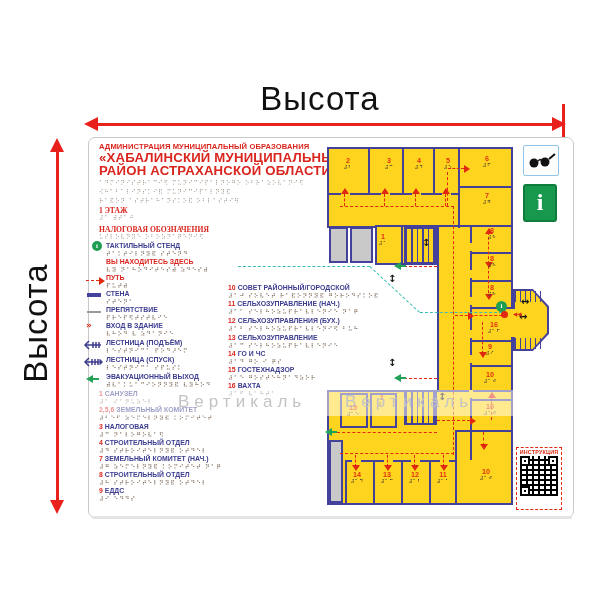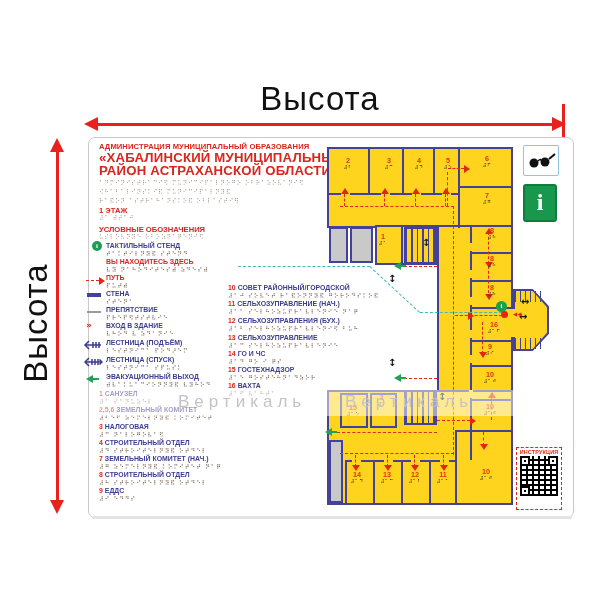--- a/index.html
+++ b/index.html
@@ -11,21 +11,21 @@
   .dim-line{background:#e8211d;}
   .tri{width:0;height:0;}
   
   #panel{left:88px;top:137px;width:484px;height:379px;background:#fff;
          border:1.5px solid #c9c9c9;border-radius:7px;}
   .red{color:#d9251d;}
   .braille{font-family:"DejaVu Sans",sans-serif;color:#8a796a;letter-spacing:1px;}
   .b-sm{font-size:6px;line-height:7px;}
   .org{font-size:7.6px;font-weight:bold;letter-spacing:.1px;}
   .big-title{font-size:13.2px;font-weight:bold;line-height:13.5px;letter-spacing:.2px;}
-  .sec{font-size:7.6px;font-weight:bold;}
+  .sec{font-size:7.6px;font-weight:bold;font-family:Liberation Serif, serif;}
   .lrow{font-size:6.9px;font-weight:bold;line-height:7.5px;}
   .lrow .num{color:#d9251d;margin-right:2px;}
   .lrow .nm{color:#3c3c90;}
   .lrow.redname .nm{color:#d9251d;}
   
   .yx{background:#ffd41f;border:2px solid #44419b;box-sizing:border-box;}
   .gx{background:#c9c9c9;border:2px solid #44419b;box-sizing:border-box;}
   .wall{background:#44419b;}
   .gap{background:#ffd41f;}
   .hatch{background:#ffd41f repeating-linear-gradient(90deg,#44419b 0 1.5px,transparent 1.5px 5.5px);
@@ -76,21 +76,21 @@
   <div class="abs" style="left:92px;top:516px;width:480px;height:3px;background:#e4e4e4;border-radius:2px;"></div>
 
   <div class="abs org red" style="left:99px;top:142px;">АДМИНИСТРАЦИЯ МУНИЦИПАЛЬНЫЙ ОБРАЗОВАНИЯ</div>
   <div class="abs big-title red" style="left:99px;top:151px;">«ХАБАЛИНСКИЙ МУНИЦИПАЛЬНЫЙ</div>
   <div class="abs big-title red" style="left:99px;top:164px;">РАЙОН АСТРАХАНСКОЙ ОБЛАСТИ»</div>
   <div class="abs braille b-sm" style="left:99px;top:179px;">⠁⠙⠍⠊⠝⠊⠎⠞⠗⠁⠉⠊⠫ ⠍⠥⠝⠊⠉⠊⠏⠁⠇⠝⠕⠛⠕ ⠕⠃⠗⠁⠵⠕⠧⠁⠝⠊⠫</div>
   <div class="abs braille b-sm" style="left:99px;top:188px;">⠪⠓⠁⠃⠁⠇⠊⠝⠎⠅⠊⠯ ⠍⠥⠝⠊⠉⠊⠏⠁⠇⠝⠽⠯</div>
   <div class="abs braille b-sm" style="left:99px;top:197px;">⠗⠁⠯⠕⠝ ⠁⠎⠞⠗⠁⠓⠁⠝⠎⠅⠕⠯ ⠕⠃⠇⠁⠎⠞⠊⠻</div>
   <div class="abs sec red" style="left:99px;top:206px;">1 ЭТАЖ</div>
   <div class="abs braille b-sm" style="left:99px;top:214px;">⠼⠁ ⠾⠞⠁⠚</div>
-  <div class="abs sec red" style="left:99px;top:225px;">УСЛОВНЫЕ ОБОЗНАЧЕНИЯ</div>
+  <div class="abs sec red" style="left:99px;top:225px;">НАЛОГОВАЯ ОБОЗНАЧЕНИЯ</div>
   <div class="abs braille b-sm" style="left:99px;top:233px;">⠥⠎⠇⠕⠧⠝⠽⠑ ⠕⠃⠕⠵⠝⠁⠟⠑⠝⠊⠫</div>
 
   <div class="abs" style="left:92px;top:241px;width:10px;height:10px;border-radius:50%;background:#1f9d52;color:#fff;font-size:7px;font-weight:bold;text-align:center;line-height:10px;font-family:'Liberation Serif',serif;">i</div>
   <div class="abs lrow" style="left:106px;top:242px;">
     <span class="nm">ТАКТИЛЬНЫЙ СТЕНД</span>
     <span class="braille b-sm" style="display:block;">⠞⠁⠅⠞⠊⠇⠝⠽⠯ ⠎⠞⠑⠝⠙</span>
   </div>
   <div class="abs lrow redname" style="left:106px;top:258px;">
     <span class="nm">ВЫ НАХОДИТЕСЬ ЗДЕСЬ</span>
     <span class="braille b-sm" style="display:block;">⠧⠽ ⠝⠁⠓⠕⠙⠊⠞⠑⠎⠾ ⠵⠙⠑⠎⠾</span>

